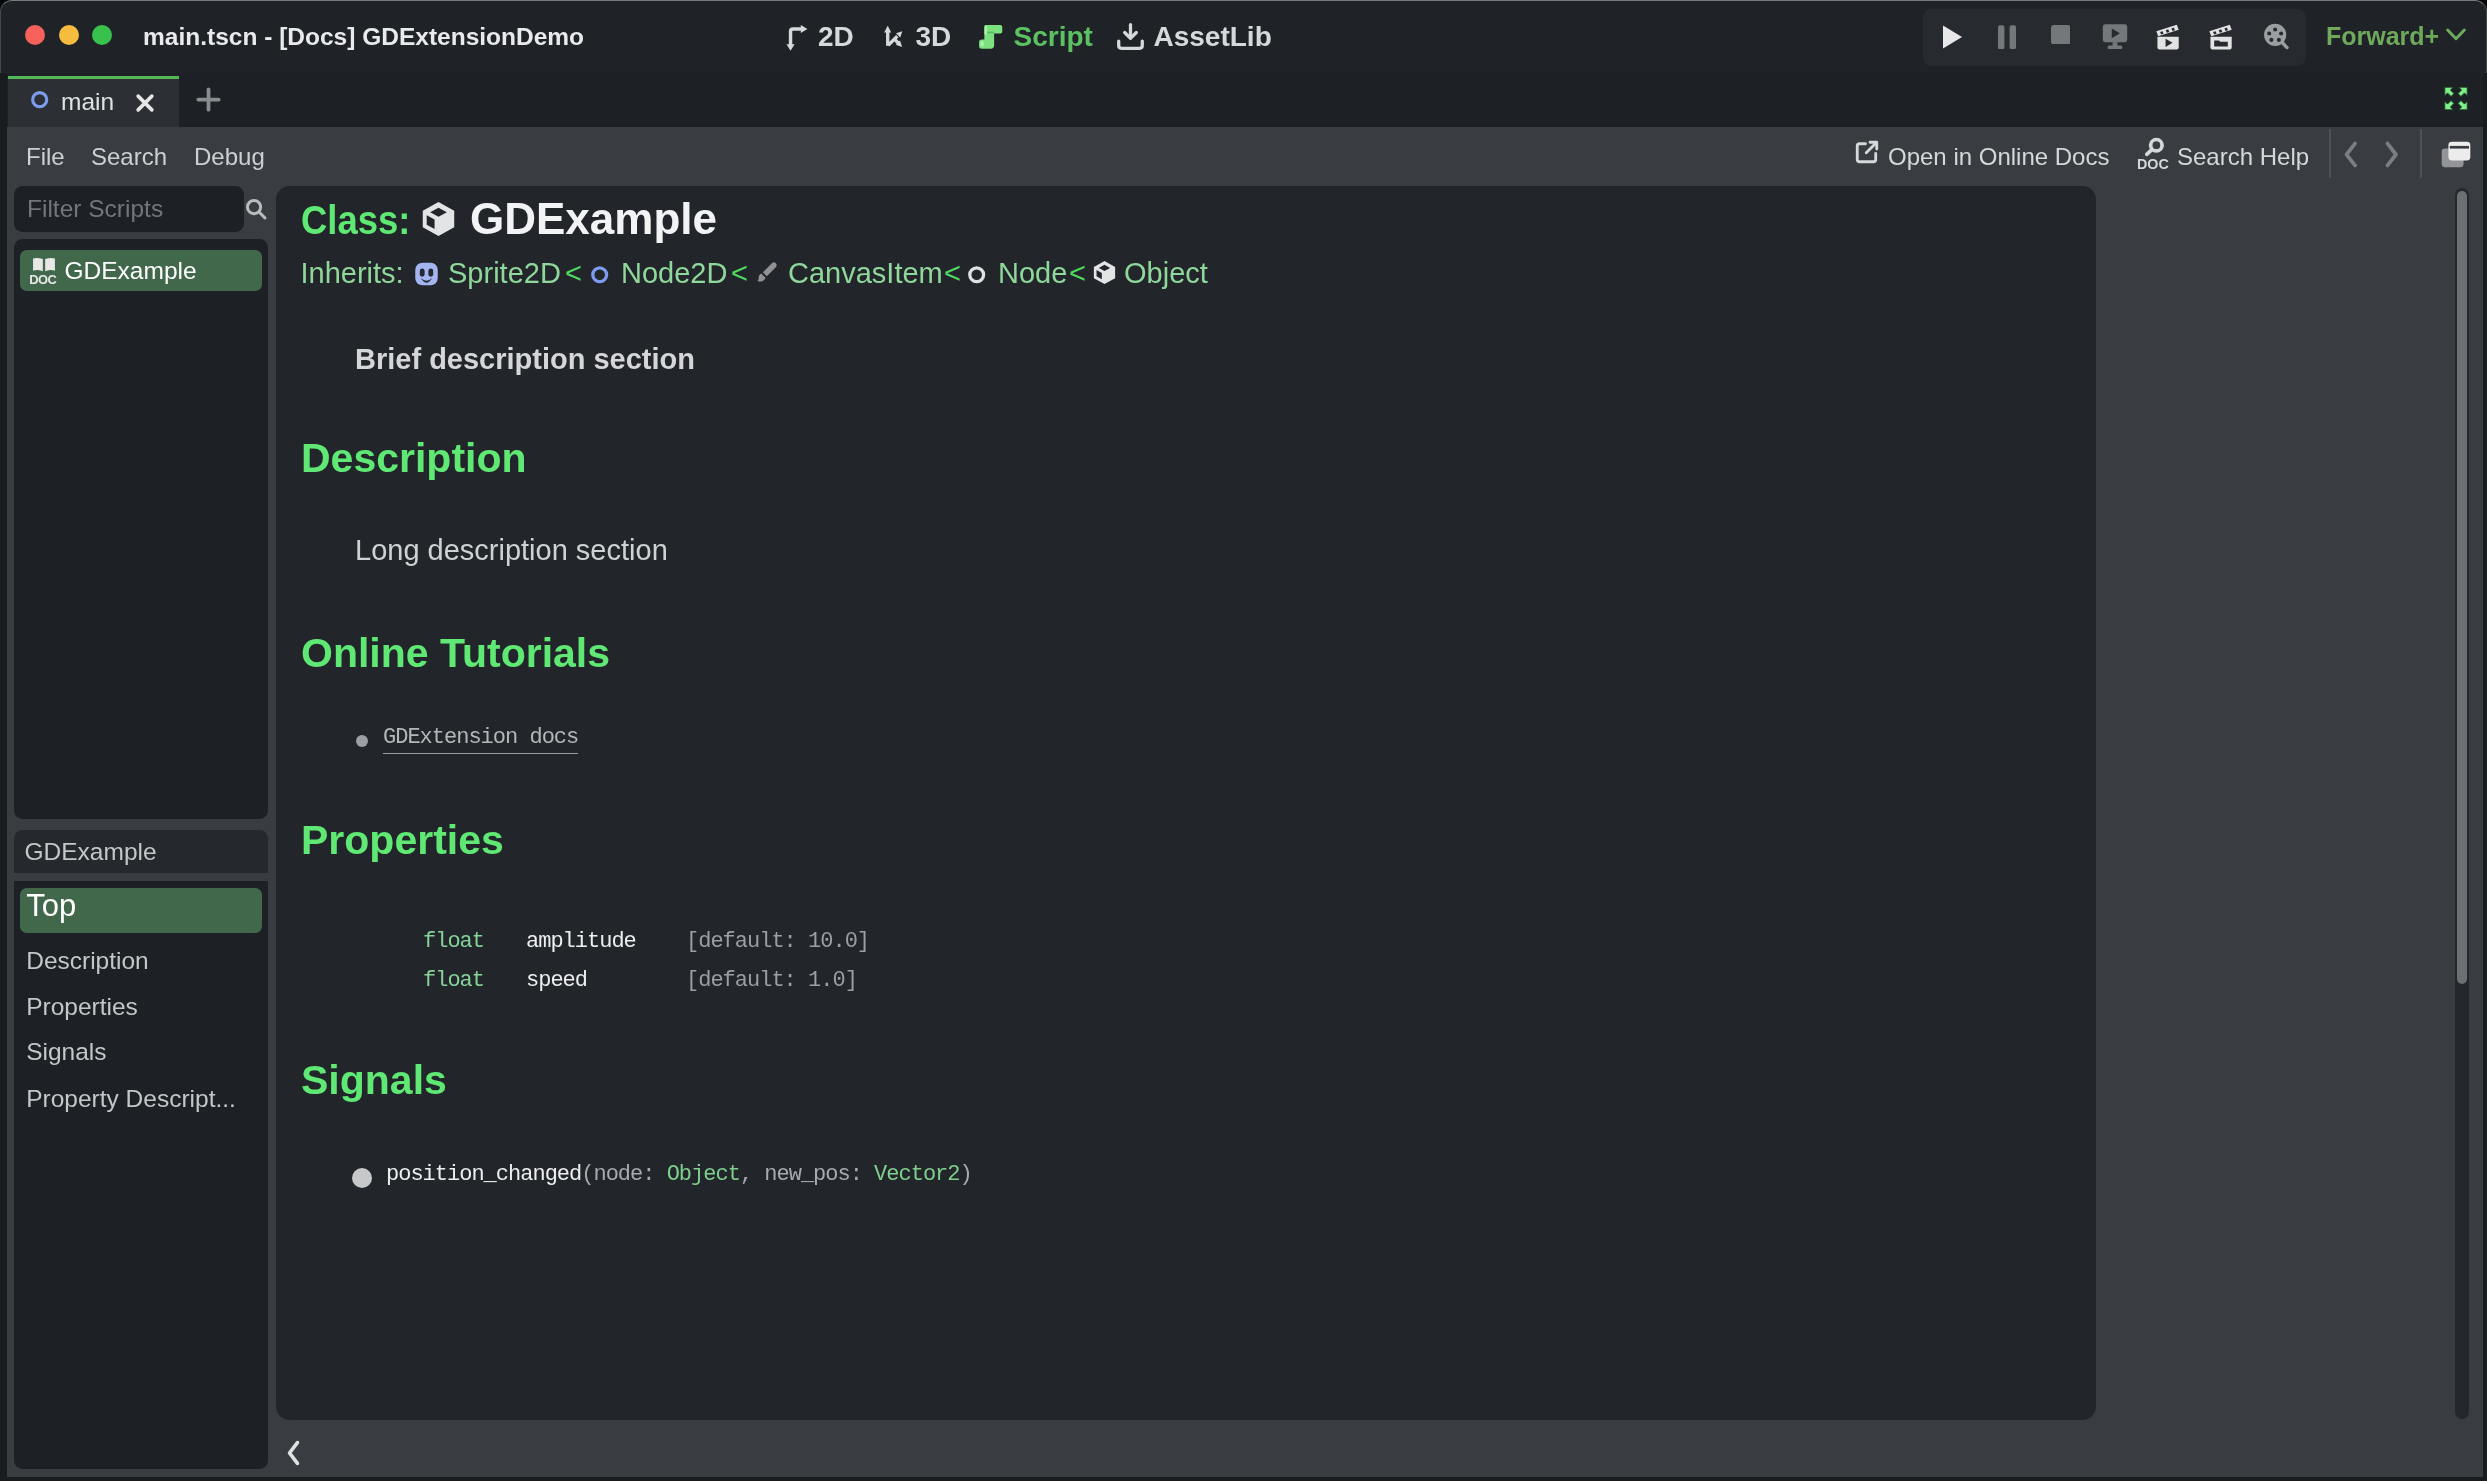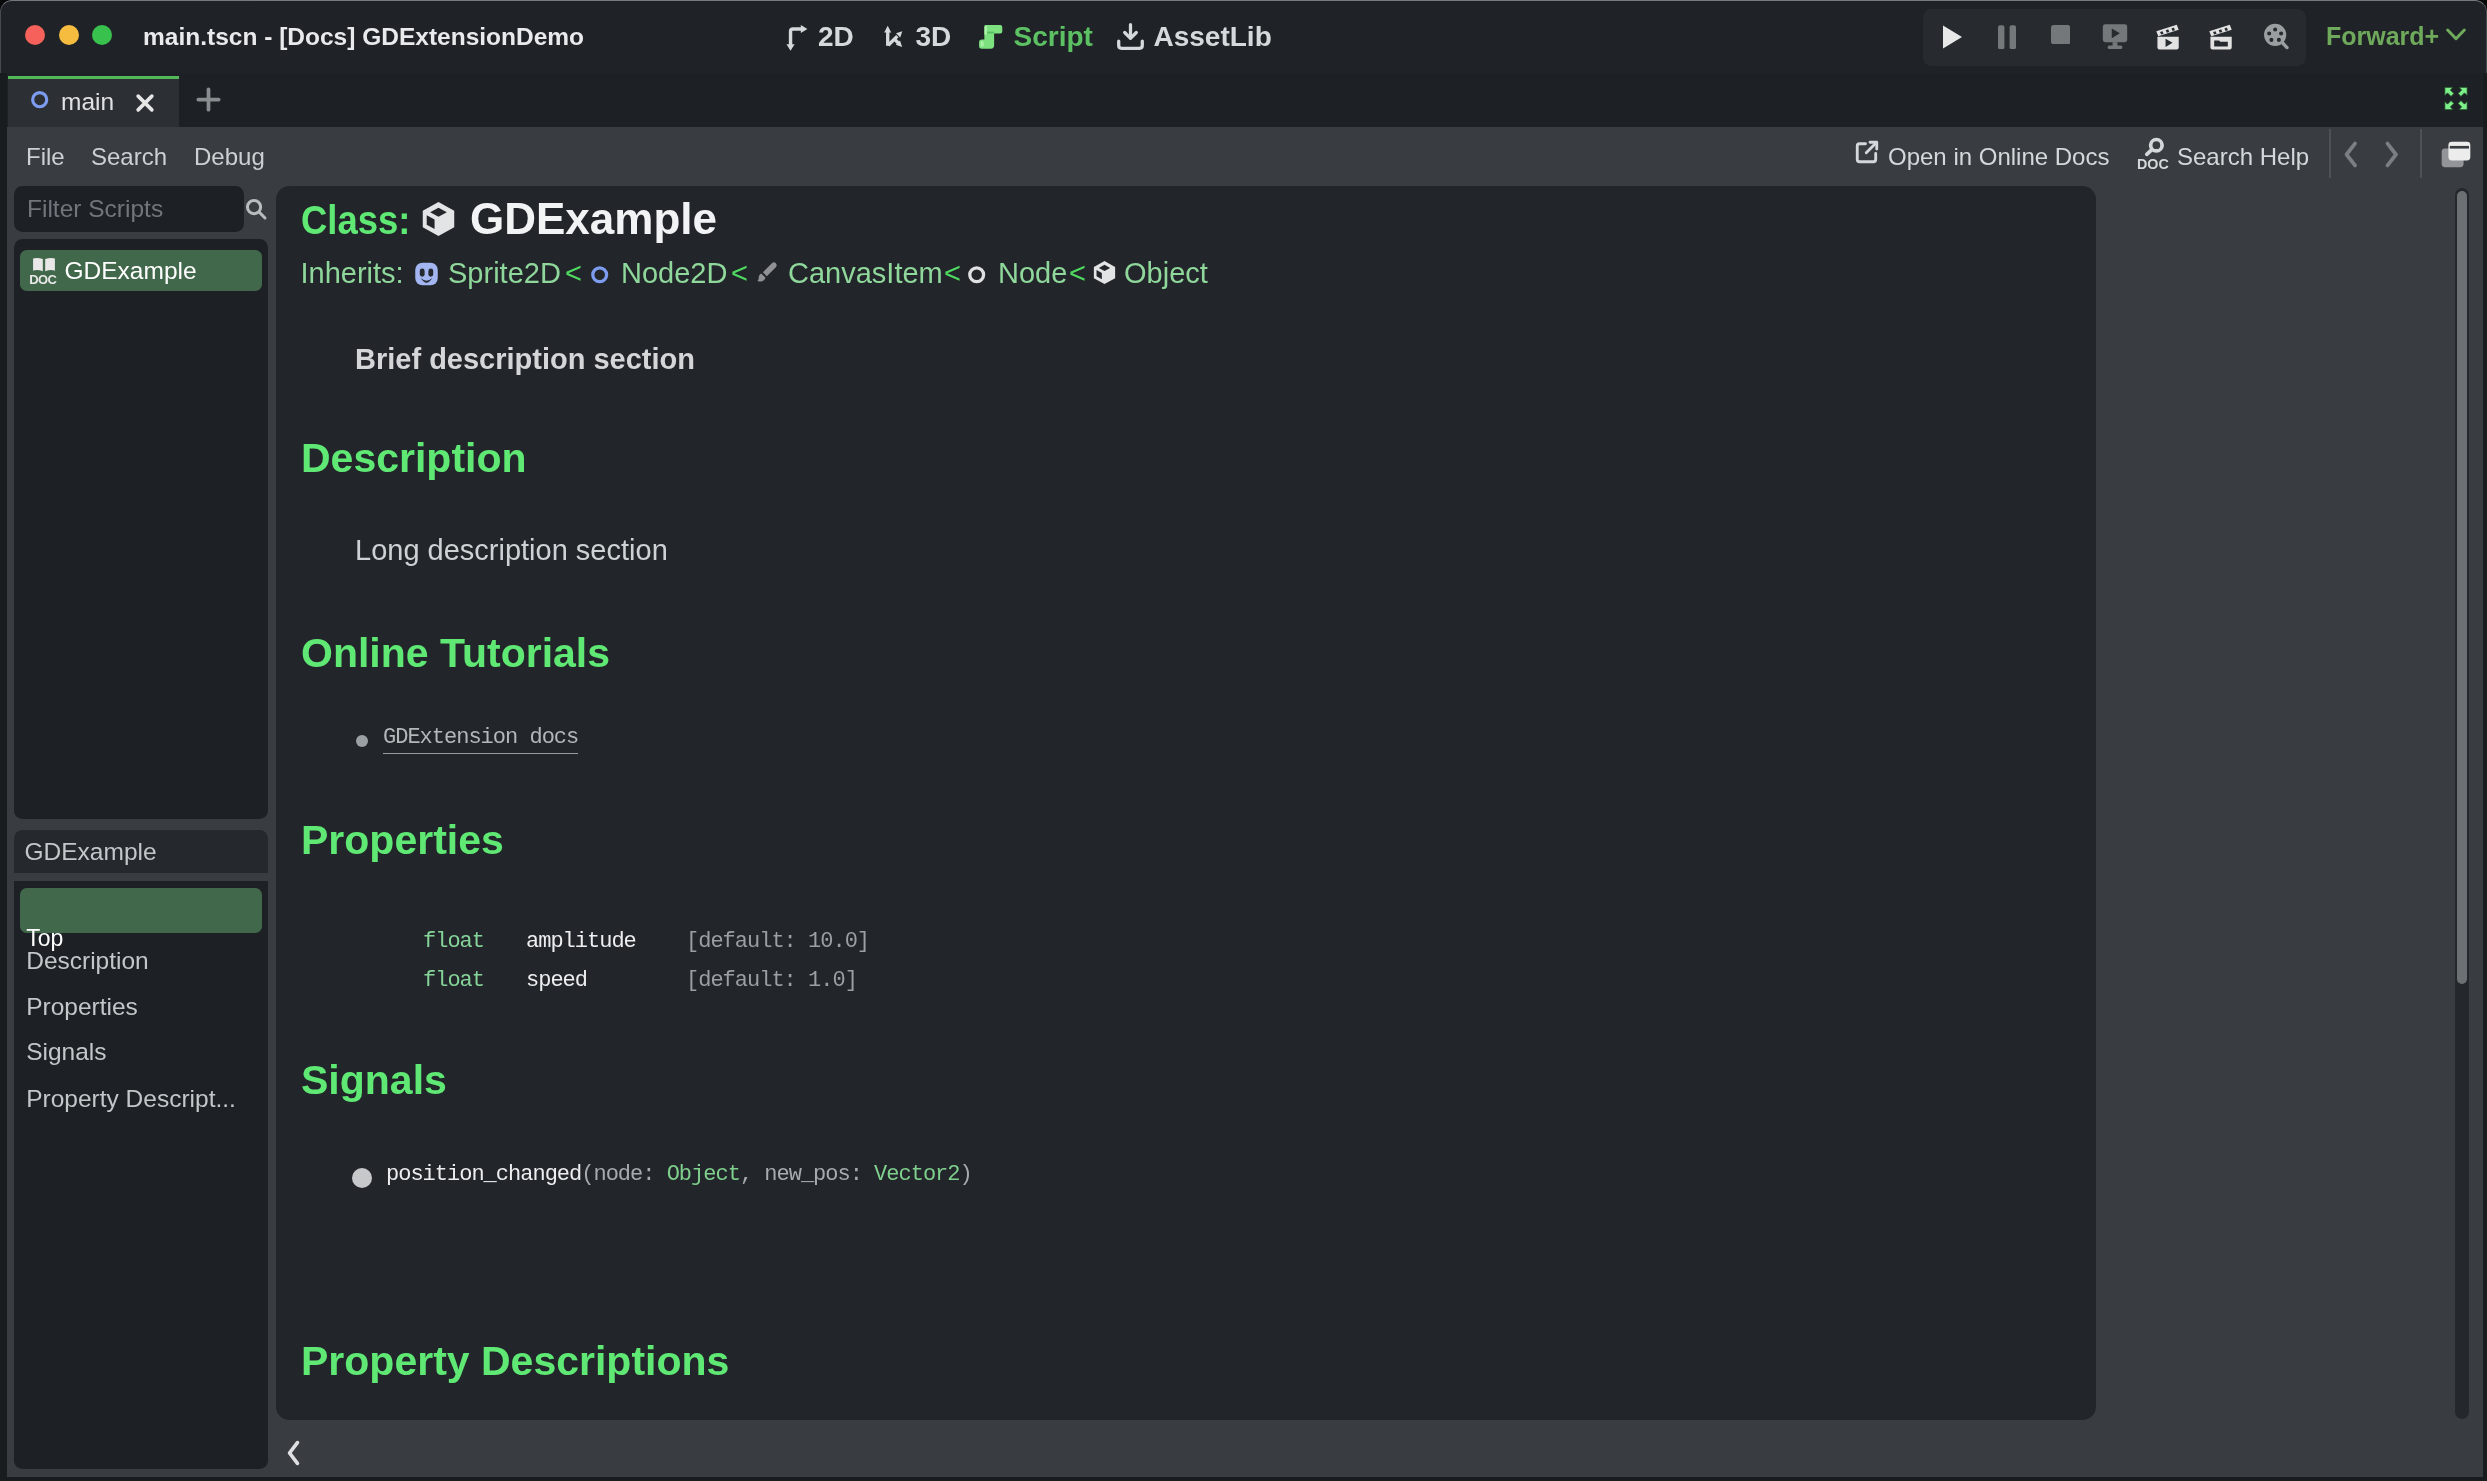--- a/index.html
+++ b/index.html
@@ -224,21 +224,21 @@
         <text x="-0.6" y="16.2" font-family="Liberation Sans, sans-serif" font-size="7.6" font-weight="bold" letter-spacing="-0.4">DOC</text>
       </g>
     </svg>
     <div class="abs" style="left:51px; top:11px; height:41px; display:flex; align-items:center; color:#ffffff; font-size:24.5px;">GDExample</div>
   </div>
   <div class="panel" id="memberhdr" style="left:13.5px; top:830px; width:254px; height:43px; background:#25292d; border-radius:8.5px 8.5px 0 0;">
     <div class="abs" style="left:11px; top:0; height:43px; display:flex; align-items:center; color:#c3c7ca; font-size:24.5px;">GDExample</div>
   </div>
   <div class="panel" id="memberlist" style="left:13.5px; top:881px; width:254px; height:588px; border-radius:0 0 8.5px 8.5px;">
     <div class="abs" style="left:6.8px; top:6.8px; width:242px; height:45px; background:#42684b; border-radius:6.8px;"></div>
-    <div class="abs" style="left:12.7px; top:6.8px; height:37px; display:flex; align-items:center; color:#ffffff; font-size:23px;margin-top:32px;">Top</div>
+    <div class="abs" style="left:12.7px; top:6.8px; height:37px; display:flex; align-items:center; color:#ffffff; font-size:31px;">Top</div>
     <div class="abs" style="left:12.7px; top:59px; height:42px; display:flex; align-items:center; color:#c3c7ca; font-size:24.5px;">Description</div>
     <div class="abs" style="left:12.7px; top:105px; height:42px; display:flex; align-items:center; color:#c3c7ca; font-size:24.5px;">Properties</div>
     <div class="abs" style="left:12.7px; top:150px; height:42px; display:flex; align-items:center; color:#c3c7ca; font-size:24.5px;">Signals</div>
     <div class="abs" style="left:12.7px; top:197px; height:42px; display:flex; align-items:center; color:#c3c7ca; font-size:24.5px;">Property Descript...</div>
   </div>
 
   <div class="content" id="contentpanel" style="top:186px;">
 
     <div class="abs h1class" style="left:25px; top:11px; font-size:41px; transform:scaleX(0.89); transform-origin:0 0;">Class:</div>
     <svg class="abs" style="left:144px; top:13.5px;" width="37" height="38" viewBox="0 0 16 16">
@@ -294,21 +294,20 @@
     <div class="abs mono" style="left:250px; top:743px; color:#eceeef;">amplitude</div>
     <div class="abs mono" style="left:410px; top:743px; color:#9a9fa4;">[default: 10.0]</div>
     <div class="abs mono" style="left:147px; top:782px; color:#85d398;">float</div>
     <div class="abs mono" style="left:250px; top:782px; color:#eceeef;">speed</div>
     <div class="abs mono" style="left:410px; top:782px; color:#9a9fa4;">[default: 1.0]</div>
 
     <div class="h2" style="left:25px; top:871px;">Signals</div>
     <div class="abs" style="left:76px; top:982px; width:20px; height:20px; border-radius:50%; background:#c6c8ca;"></div>
     <div class="abs mono" style="left:110px; top:976px; color:#a6abb0;"><span style="color:#eceeef;">position_changed</span>(node: <span style="color:#7fd08d;">Object</span>, new_pos: <span style="color:#7fd08d;">Vector2</span>)</div>
 
-    <div class="h2" style="left:25px; top:1152px;">Property Descriptions</div>
 
     <div class="abs" style="left:2179px; top:1.7px; width:14.4px; height:1231px; background:#24272b; border-radius:7.6px;"></div>
     <div class="abs" style="left:2181px; top:5px; width:10px; height:793px; background:#6d7073; border-radius:5px;"></div>
   </div>
 
   <div id="bottom-items">
     <svg class="abs" style="left:287px; top:1440px;" width="12.7" height="26" viewBox="0 0 9 18">
       <path fill="none" stroke="#dfe0e1" stroke-width="2.6" stroke-linecap="round" stroke-linejoin="round" d="M7.4 1.6 L1.8 9 L7.4 16.4"></path>
     </svg>
   </div>

